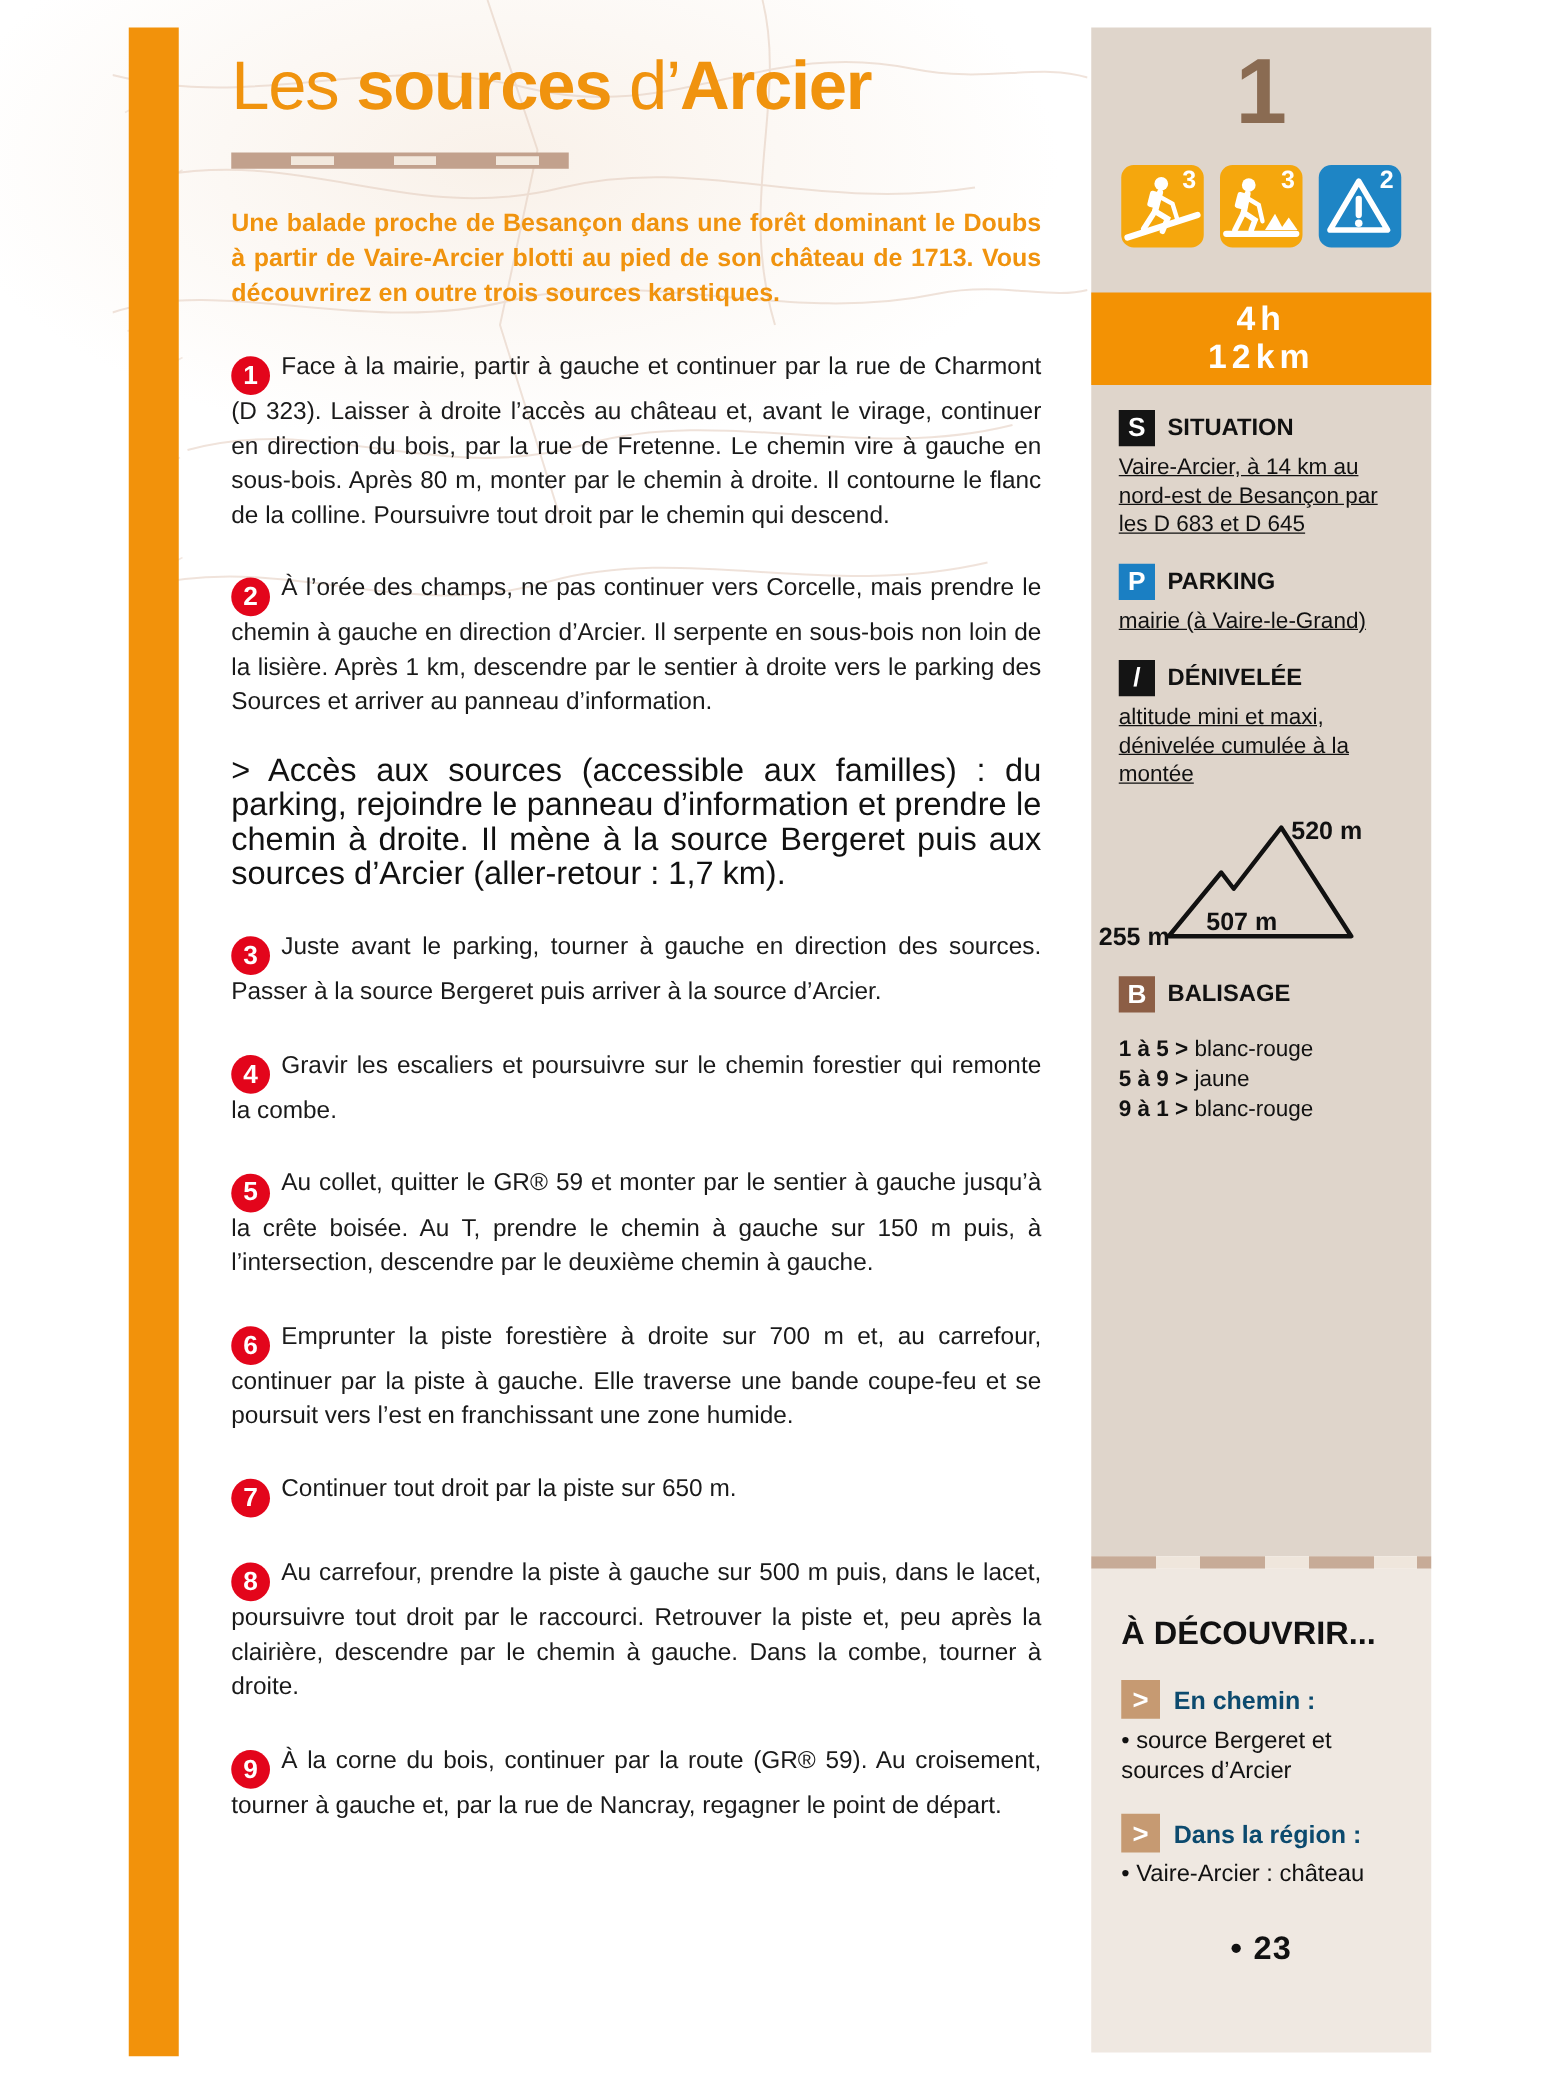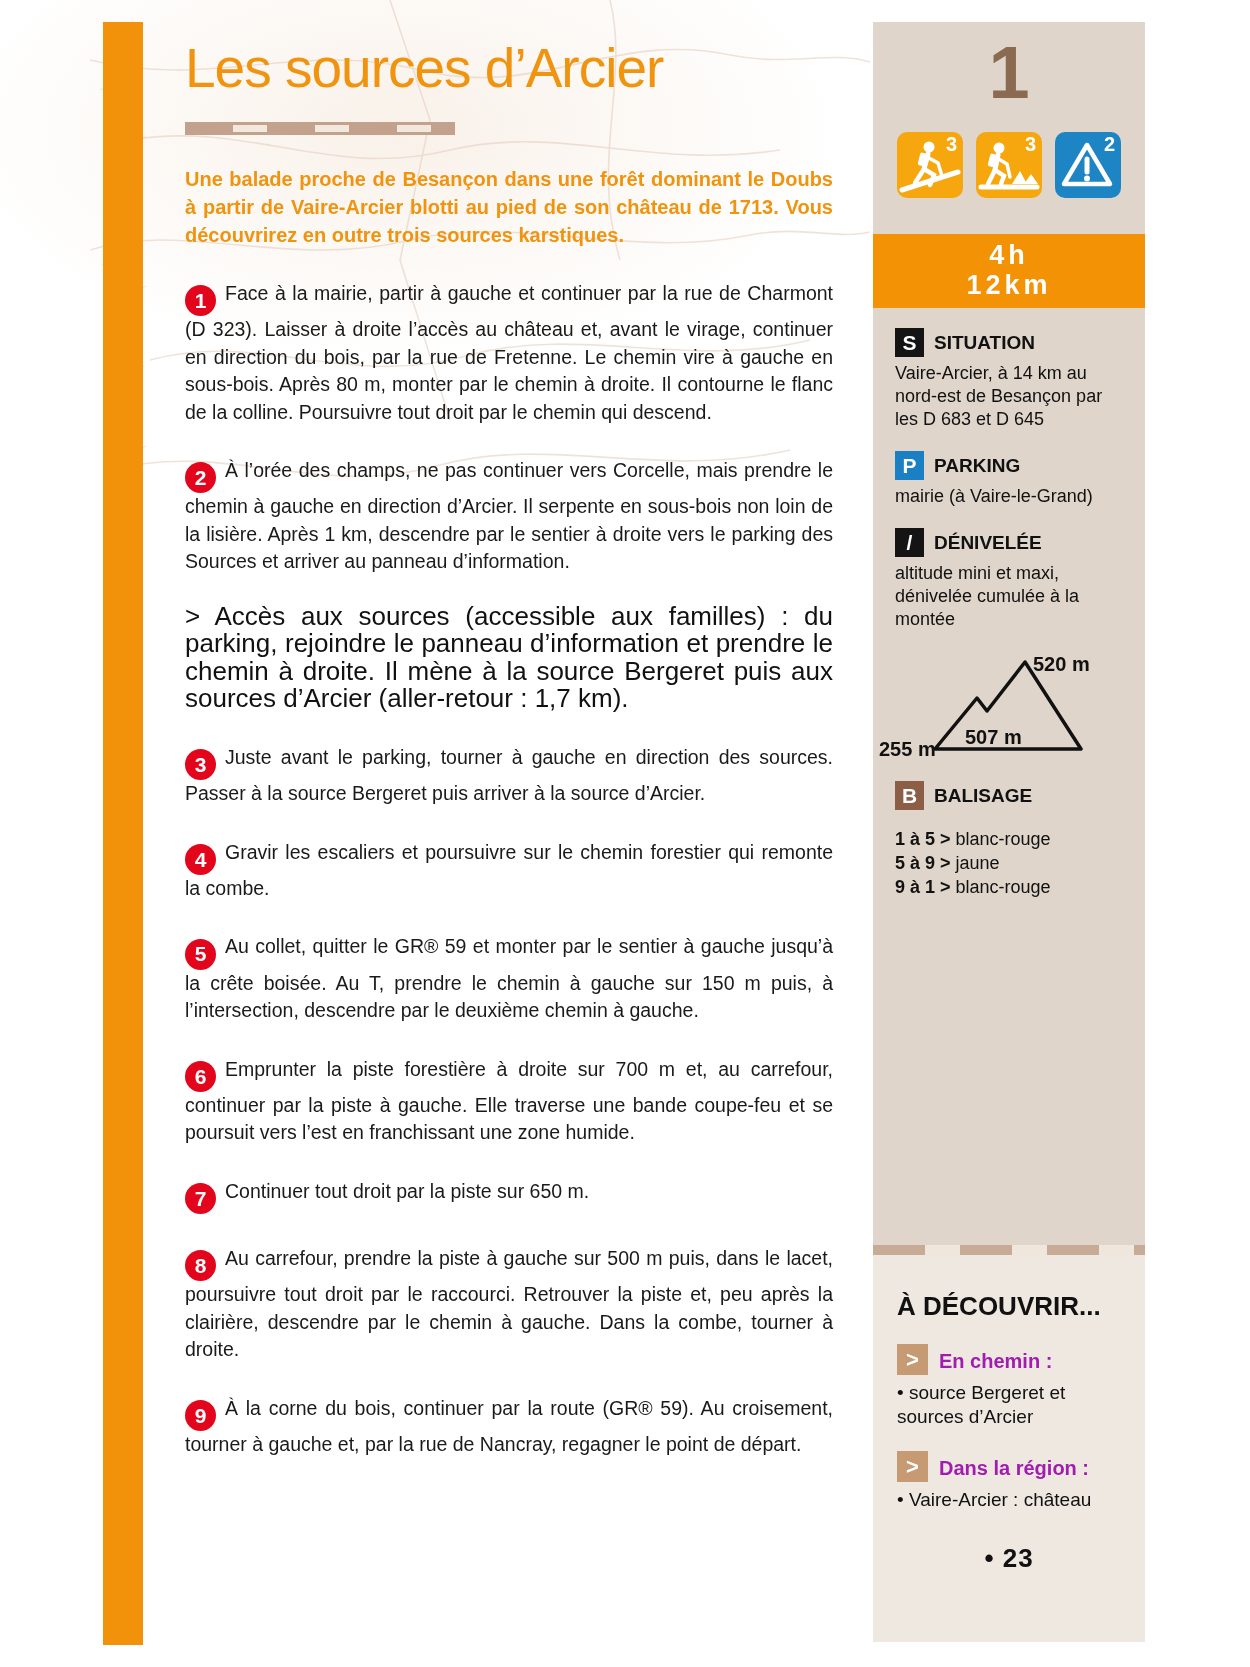--- a/index.html
+++ b/index.html
@@ -10,21 +10,21 @@
   }
   .page{position:absolute;inset:0;
     background:radial-gradient(ellipse 620px 320px at 400px 130px,#f9f1e9 0%,#ffffff 72%);}
   .map-bg{position:absolute;left:90px;top:0;width:780px;height:720px;pointer-events:none;}
 
   .left-bar{position:absolute;left:103px;top:22px;width:40px;height:1623px;background:#F2920B;}
 
   
   .main{position:absolute;left:185px;top:40px;width:648px;}
   h1.title{margin:0;font-size:55px;line-height:1.05;color:#F0930E;letter-spacing:-1px;font-weight:400;}
-  h1.title .t-bold{font-weight:400;text-align:right;}
+  h1.title .t-bold{font-weight:700;text-align:right;}
   .title-rule{width:270px;height:13px;margin-top:24px;background-color:#C2A18D;
     background-image:repeating-linear-gradient(90deg,rgba(0,0,0,0) 0 48px,#F2E8DD 48px 82px);
     background-size:100% 7px;background-position:0 3px;background-repeat:repeat-x;}
   .intro{margin:30px 0 0 0;color:#F0930E;font-weight:700;font-size:20px;line-height:28px;text-align:justify;}
   .step{margin:31px 0 0 0;font-size:19.5px;line-height:27.5px;text-align:justify;color:#1a1a1a;}
   .step-num{display:inline-flex;align-items:center;justify-content:center;
     width:31px;height:31px;border-radius:50%;background:#E3051B;color:#fff;
     font-weight:700;font-size:21px;margin-right:9px;vertical-align:-8px;}
   .access{margin:27px 0 0 0;font-weight:400;font-size:26px;line-height:27.5px;text-align:justify;color:#111;}
 
@@ -41,34 +41,34 @@
   .duration{margin-top:36px;background:#F39204;color:#fff;text-align:center;
     font-weight:700;font-size:27px;letter-spacing:4px;line-height:30px;padding:6px 0 8px 0;}
   .info-sec{padding:0 14px 0 22px;}
   .sec-head{display:flex;align-items:center;gap:10px;margin-top:20px;}
   .sec-letter{width:29px;height:29px;display:inline-flex;align-items:center;justify-content:center;
     color:#fff;font-weight:700;font-size:21px;flex:0 0 auto;}
   .sec-letter.black{background:#141414;}
   .sec-letter.blue{background:#1A7FC3;}
   .sec-letter.brown{background:#8C5E45;}
   .sec-title{font-weight:700;font-size:19px;letter-spacing:0;color:#111;}
-  .sec-text{margin-top:5px;font-size:18px;line-height:23px;color:#111;max-width:232px;}
+  .sec-text{margin-top:5px;font-size:18px;line-height:23px;color:#111;max-width:232px;text-decoration:underline;}
   .elev{margin:10px 0 0 0;}
   .elev svg{display:block;margin-left:4px;}
   .bal-line{font-size:18px;line-height:24px;color:#111;}
   .bal-line b{font-weight:700;}
 
   .panel-divider{height:10px;background:repeating-linear-gradient(90deg,#C7AB97 0 52px,#EFE6DC 52px 87px);}
   .panel-bottom{background:#EFE8E1;height:387px;box-sizing:border-box;padding:36px 14px 0 24px;position:relative;}
   .disc-title{margin:0;font-size:26px;font-weight:700;color:#111;letter-spacing:0;}
   .disc-sec{margin-top:22px;}
   .disc-head{display:flex;align-items:flex-end;gap:11px;}
   .chev{width:31px;height:31px;background:#C69A72;color:#fff;display:inline-flex;
     align-items:center;justify-content:center;font-weight:700;font-size:22px;flex:0 0 auto;}
-  .disc-label{font-weight:700;font-size:20px;color:#a21caf;padding-bottom:2px;}
+  .disc-label{font-weight:700;font-size:20px;color:#0c4a6e;padding-bottom:2px;}
   .disc-item{margin-top:6px;font-size:19px;line-height:24px;color:#111;}
   .page-num{position:absolute;left:0;right:0;bottom:68px;text-align:center;
     font-weight:700;font-size:26px;color:#111;letter-spacing:1px;}
 </style>
 </head>
 <body>
 
 <div class="page">
 
   <svg class="map-bg" viewBox="0 0 780 720">

